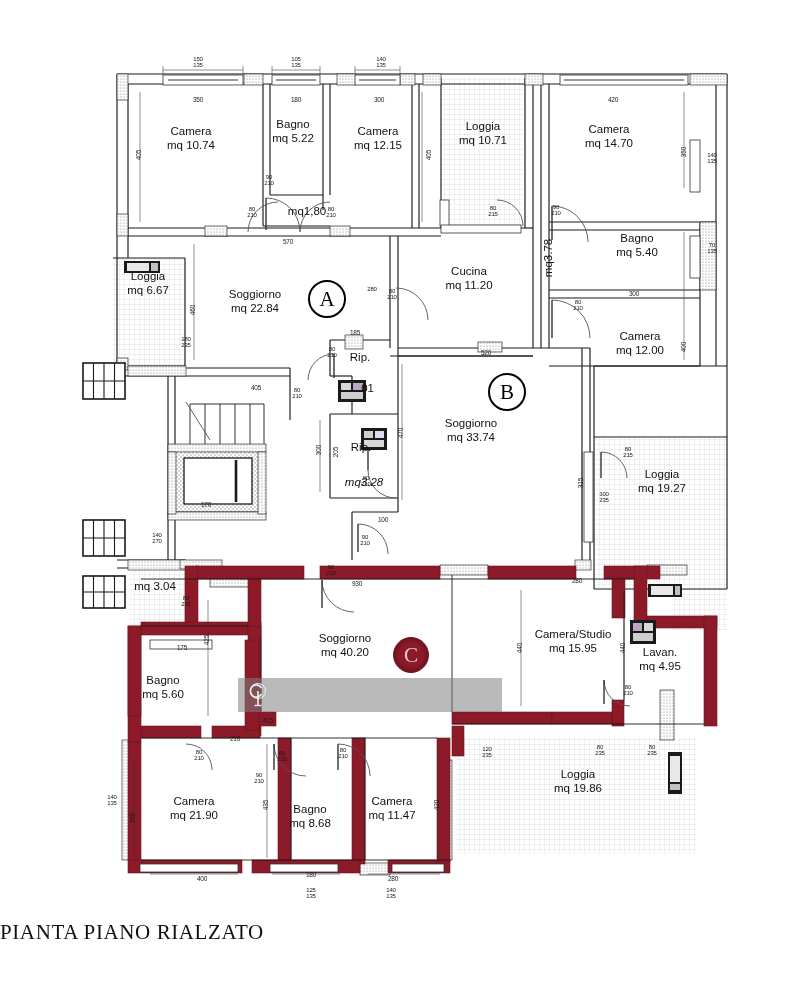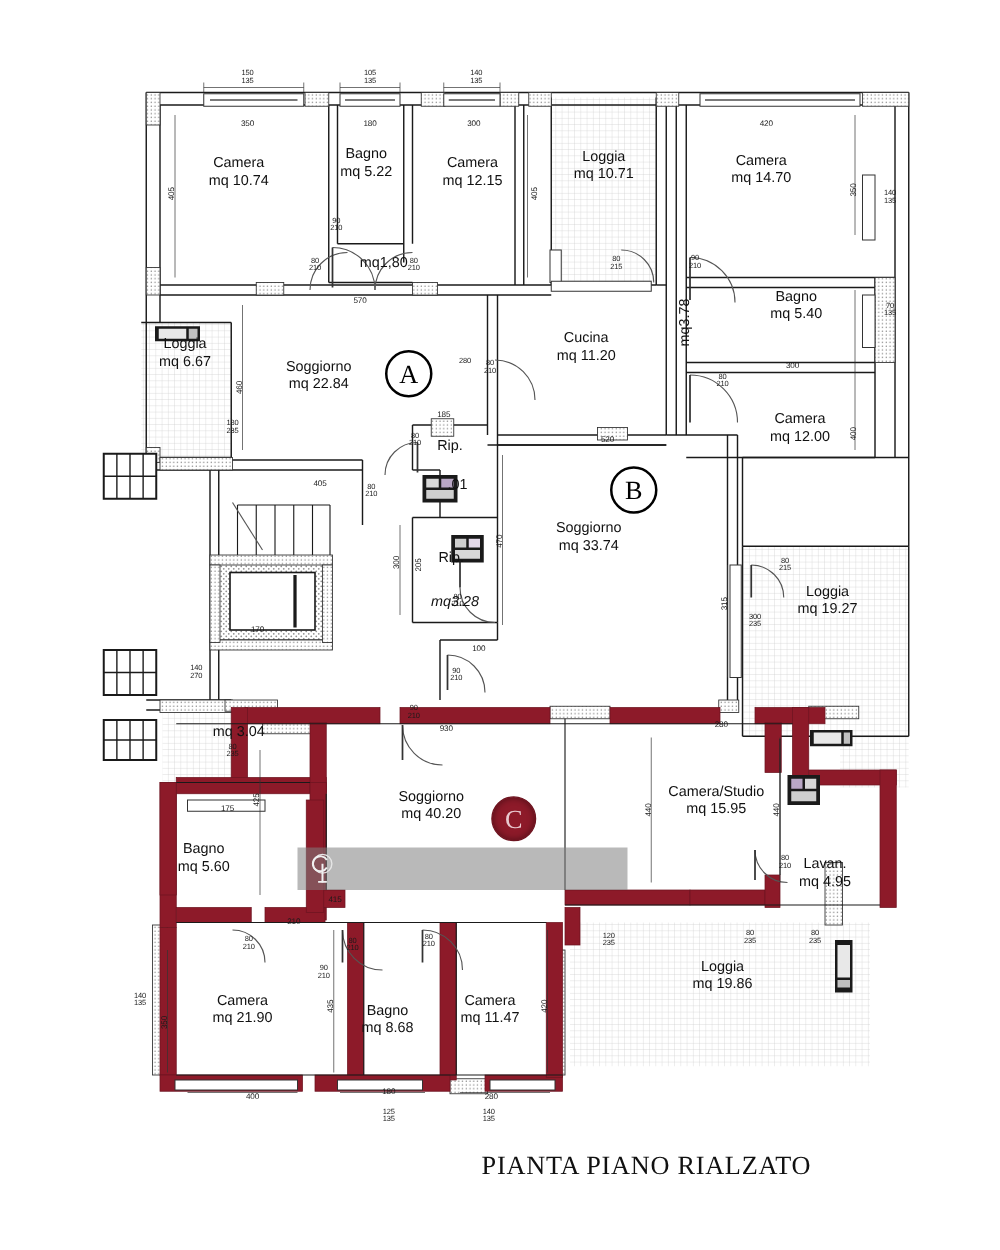--- a/index.html
+++ b/index.html
@@ -120,21 +120,21 @@
     font-size: 19px;
     letter-spacing: 0.4px;
     text-shadow: 0 1px 1px rgba(0,0,0,.25);
   }
   
   #caption {
     position: absolute;
     left: 0;
     top: 920px;
     width: 649px;
-    text-align: right;
+    text-align: left;
     font-family: "Liberation Serif", serif;
     font-size: 21px;
     letter-spacing: 0.6px;
     color: #111111;
   }
 </style>
 </head>
 <body>
 
 <div id="plan-root">
@@ -548,32 +548,32 @@
         <span class="ra">mq3.28</span>
       </div>
       <div class="room-block" style="left: 471px; top: 430px;">
         <span class="rn">Soggiorno</span>
         <span class="ra">mq 33.74</span>
       </div>
       <div class="room-block" style="left: 662px; top: 481px;">
         <span class="rn">Loggia</span>
         <span class="ra">mq 19.27</span>
       </div>
-      <div class="room-block" style="left: 155px; top: 586px; margin-left: 36px;">
+      <div class="room-block" style="left: 155px; top: 586px;">
         <span class="ra">mq 3.04</span>
       </div>
       <div class="room-block" style="left: 345px; top: 645px;">
         <span class="rn">Soggiorno</span>
         <span class="ra">mq 40.20</span>
       </div>
       <div class="room-block" style="left: 573px; top: 641px;">
         <span class="rn">Camera/Studio</span>
         <span class="ra">mq 15.95</span>
       </div>
-      <div class="room-block" style="left: 660px; top: 659px; margin-top: 40px;">
+      <div class="room-block" style="left: 660px; top: 659px;">
         <span class="rn">Lavan.</span>
         <span class="ra">mq 4.95</span>
       </div>
       <div class="room-block" style="left: 163px; top: 687px;">
         <span class="rn">Bagno</span>
         <span class="ra">mq 5.60</span>
       </div>
       <div class="room-block" style="left: 578px; top: 781px;">
         <span class="rn">Loggia</span>
         <span class="ra">mq 19.86</span>

